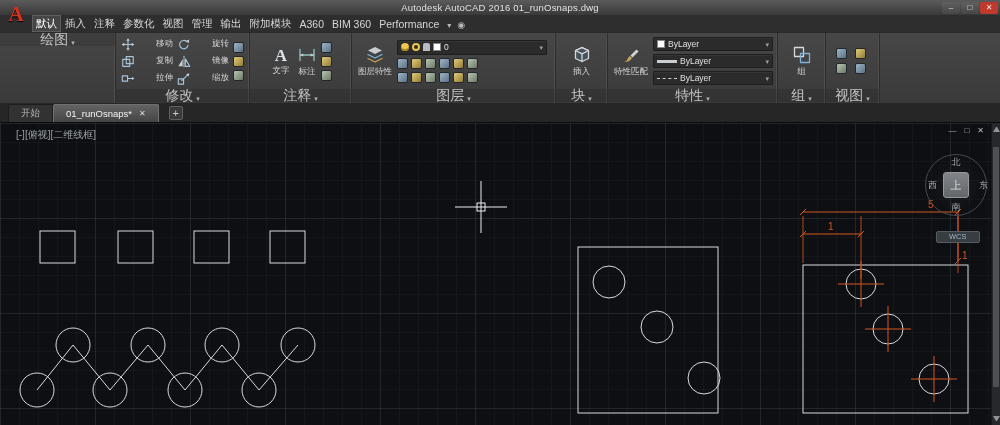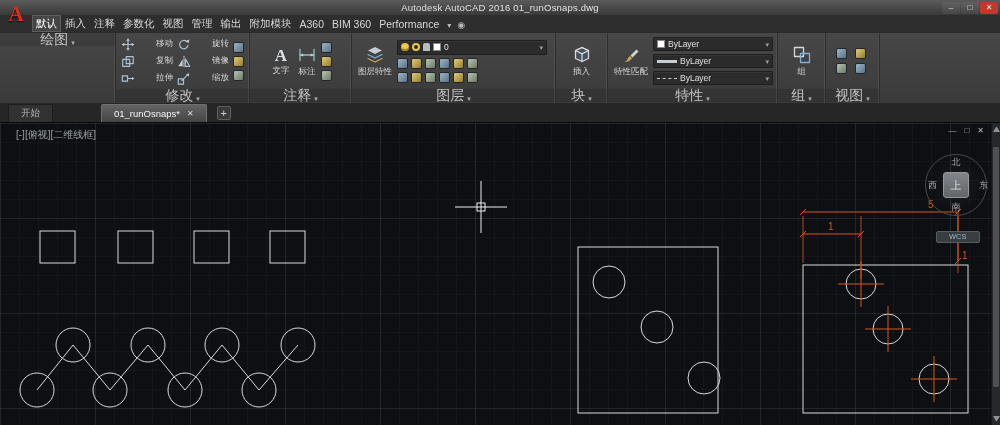--- a/index.html
+++ b/index.html
@@ -67,21 +67,21 @@
 .bulb{width:8px;height:8px;border-radius:50%;background:#ecc84f;box-shadow:inset 0 -2px 0 #a8871c}
 .sun{width:8px;height:8px;border-radius:50%;border:2px solid #ecc84f;background:transparent}
 .lockic{width:7px;height:8px;background:#b8bcc0;border-radius:2px 2px 0 0}
 .lw-sample{width:20px;height:3px;background:#c9ced2}
 .lt-sample{width:20px;height:0;border-top:1px dashed #c9ced2}
 
 
 .filetabs{height:20px;background:#262626;display:flex;align-items:flex-end;border-bottom:1px solid #0a0a0a}
 .ftab{height:18px;display:flex;align-items:center;font-size:9.5px;padding:0 12px;border-radius:2px 2px 0 0}
 .ftab-start{margin-left:8px;background:#323232;color:#b3b3b3;border:1px solid #1d1d1d;border-bottom:none}
-.ftab-active{margin-left:48px;background:linear-gradient(#636363,#454545);color:#f3f3f3;border:1px solid #707070;border-bottom:none;gap:7px}
+.ftab-active{background:linear-gradient(#636363,#454545);color:#f3f3f3;border:1px solid #707070;border-bottom:none;gap:7px}
 .ftab-close{font-size:8px;color:#ddd}
 .ftab-new{width:14px;height:14px;margin-left:10px;margin-bottom:2px;border:1px solid #5f5f5f;background:#3a3a3a;color:#cfcfcf;font-size:11px;line-height:12px;text-align:center;border-radius:2px}
 
 
 .canvas{position:relative;height:302px;background-color:#0e0f12;overflow:hidden;
 background-image:
  linear-gradient(rgba(120,135,150,.14) 1px,transparent 1px),
  linear-gradient(90deg,rgba(120,135,150,.14) 1px,transparent 1px),
  linear-gradient(rgba(120,135,150,.06) 1px,transparent 1px),
  linear-gradient(90deg,rgba(120,135,150,.06) 1px,transparent 1px);

